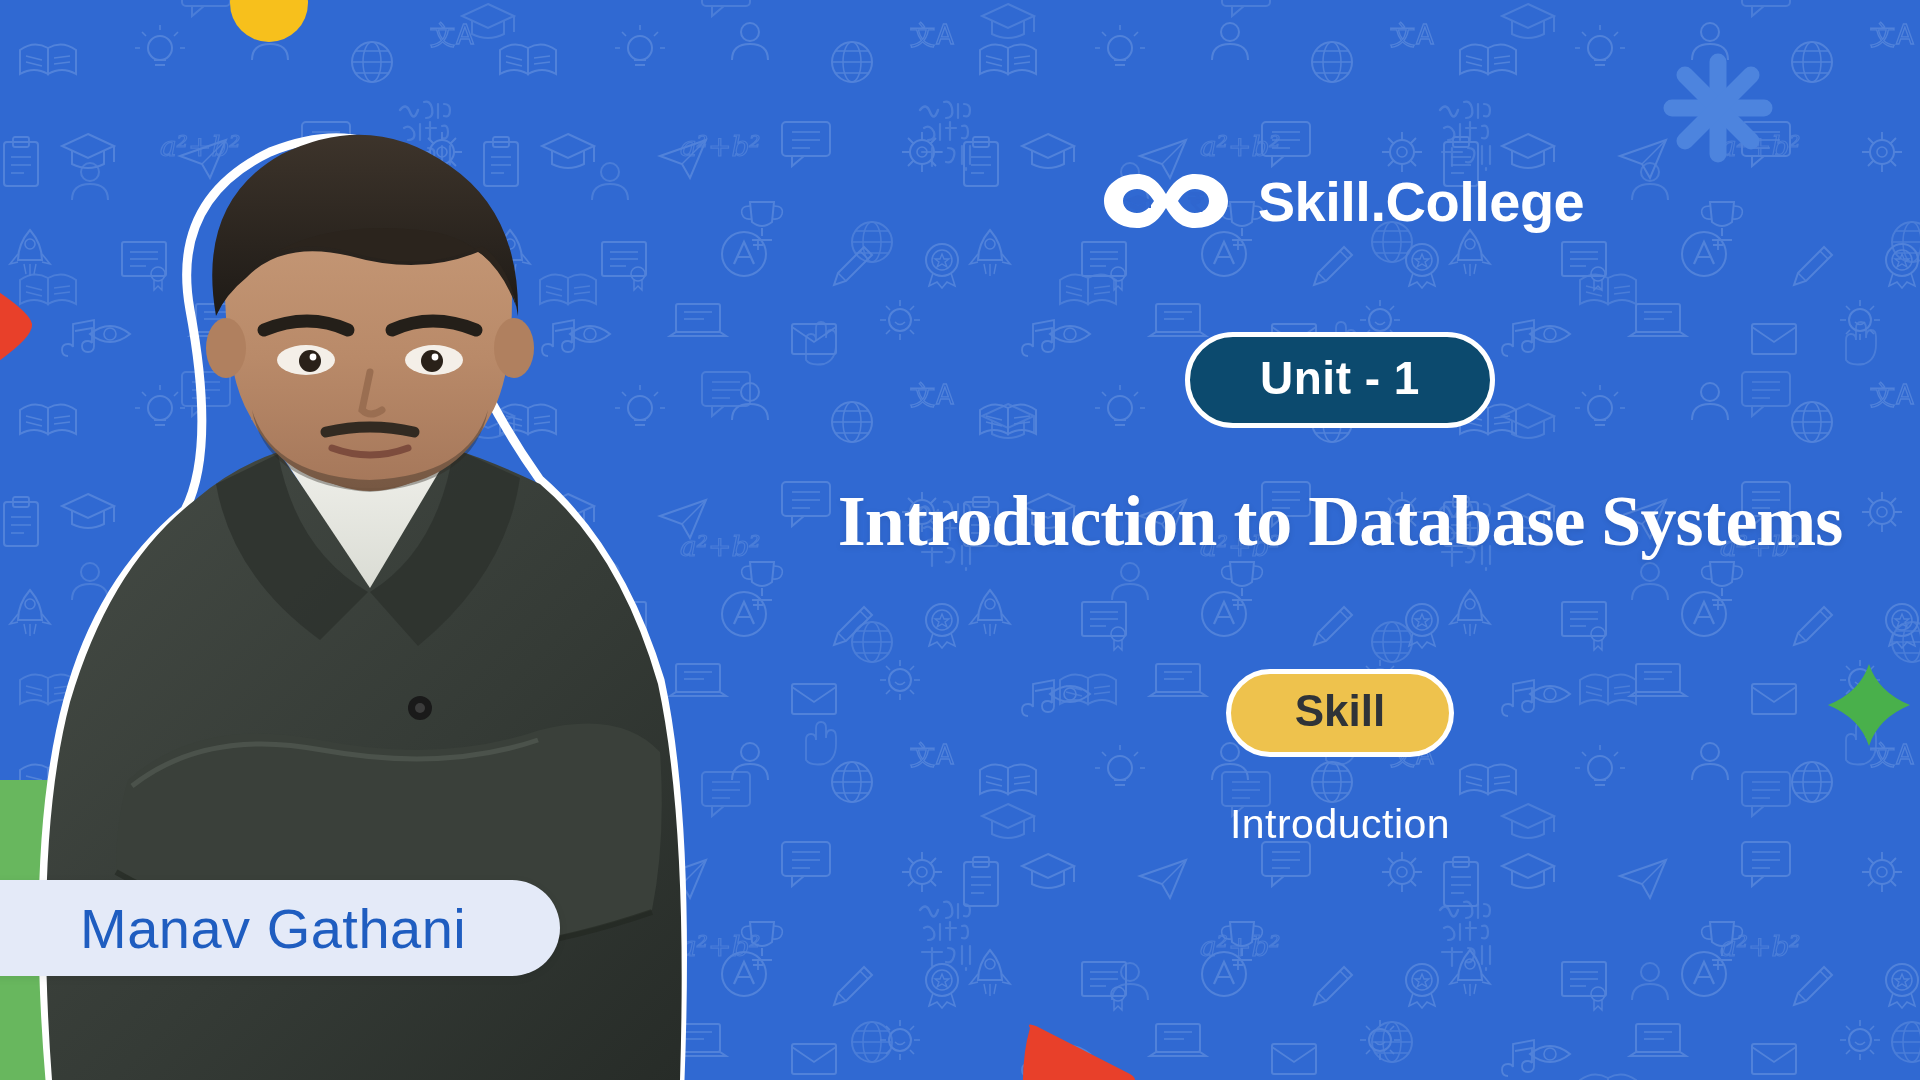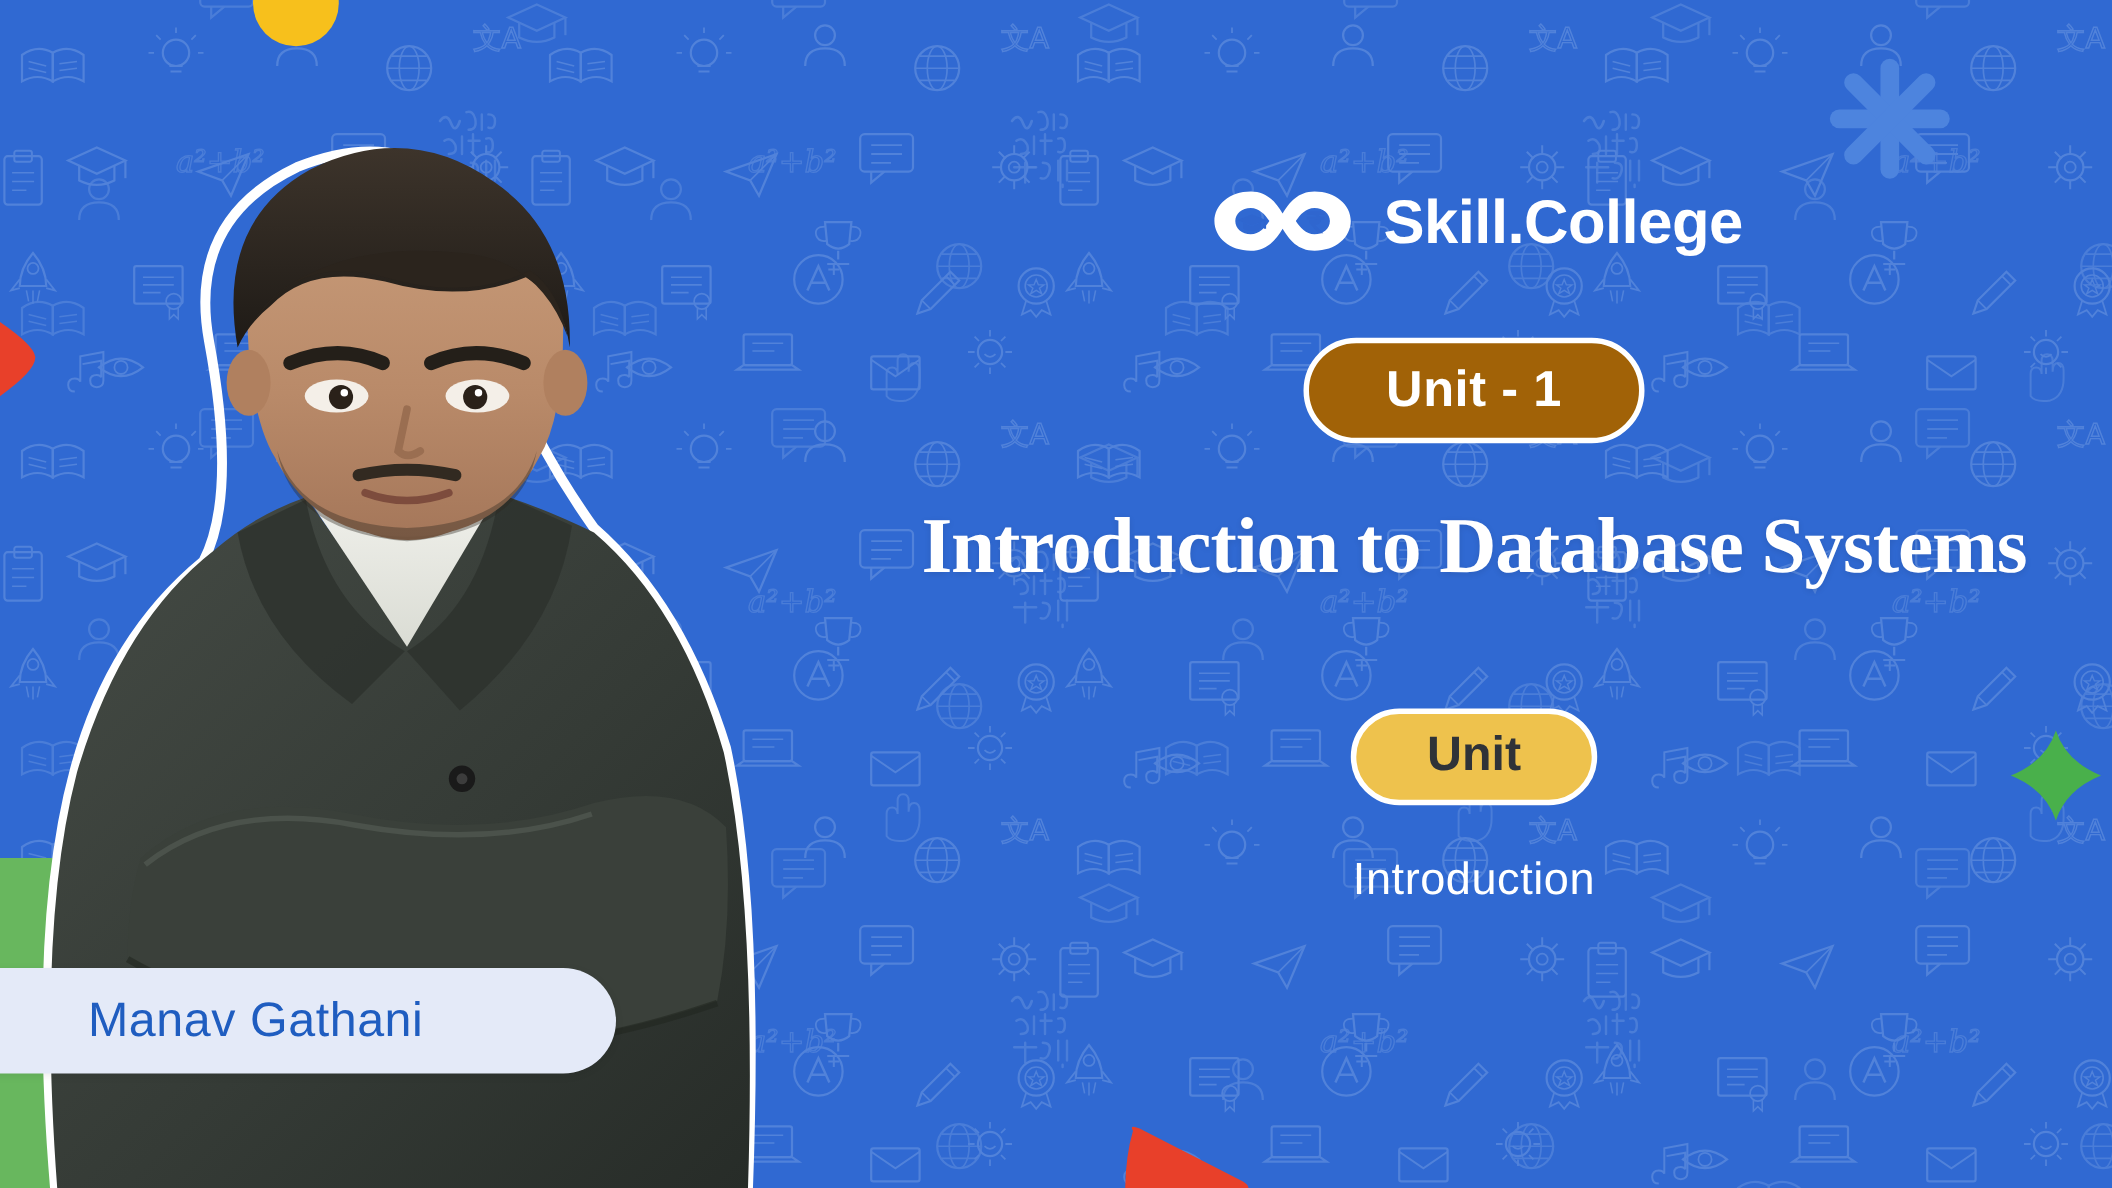--- a/index.html
+++ b/index.html
@@ -77,21 +77,21 @@
     border-radius: 0 58px 58px 0;
     display: flex;
     align-items: center;
     padding-left: 140px;
     padding-right: 66px;
     box-sizing: border-box;
     box-shadow: 0 2px 8px rgba(0,0,0,0.08);
   }
   .name-tag-text {
     color: #1f5dc0;
-    font-size: 44px;
+    font-size: 56px;
     font-weight: 400;
     letter-spacing: 0.5px;
     white-space: nowrap;
   }
 
   
   .content {
     position: absolute;
     left: 760px;
     top: 14px;
@@ -122,22 +122,22 @@
   
   .pill {
     display: inline-flex;
     align-items: center;
     justify-content: center;
     border-radius: 999px;
     white-space: nowrap;
     box-sizing: border-box;
   }
   .pill-unit {
-    margin-top: 69px;
-    background: #a16207;
+    margin-top: 94px;
+    background: #0c4a6e;
     border: 5px solid #ffffff;
     padding: 14px 70px 18px;
     color: #ffffff;
     font-size: 46px;
     font-weight: 700;
     letter-spacing: 0.5px;
   }
 
   
   .main-title {
@@ -477,18 +477,18 @@
           </g>
         </svg>
       </span>
       <span class="brand-name">Skill.College</span>
     </div>
 
     <div class="pill pill-unit">Unit - 1</div>
 
     <div class="main-title">Introduction to Database Systems</div>
 
-    <div class="pill pill-topic">Unit</div>
+    <div class="pill pill-topic">Skill</div>
 
     <div class="topic-value">Introduction</div>
   </div>
 
 </div>
 
 </body></html>

